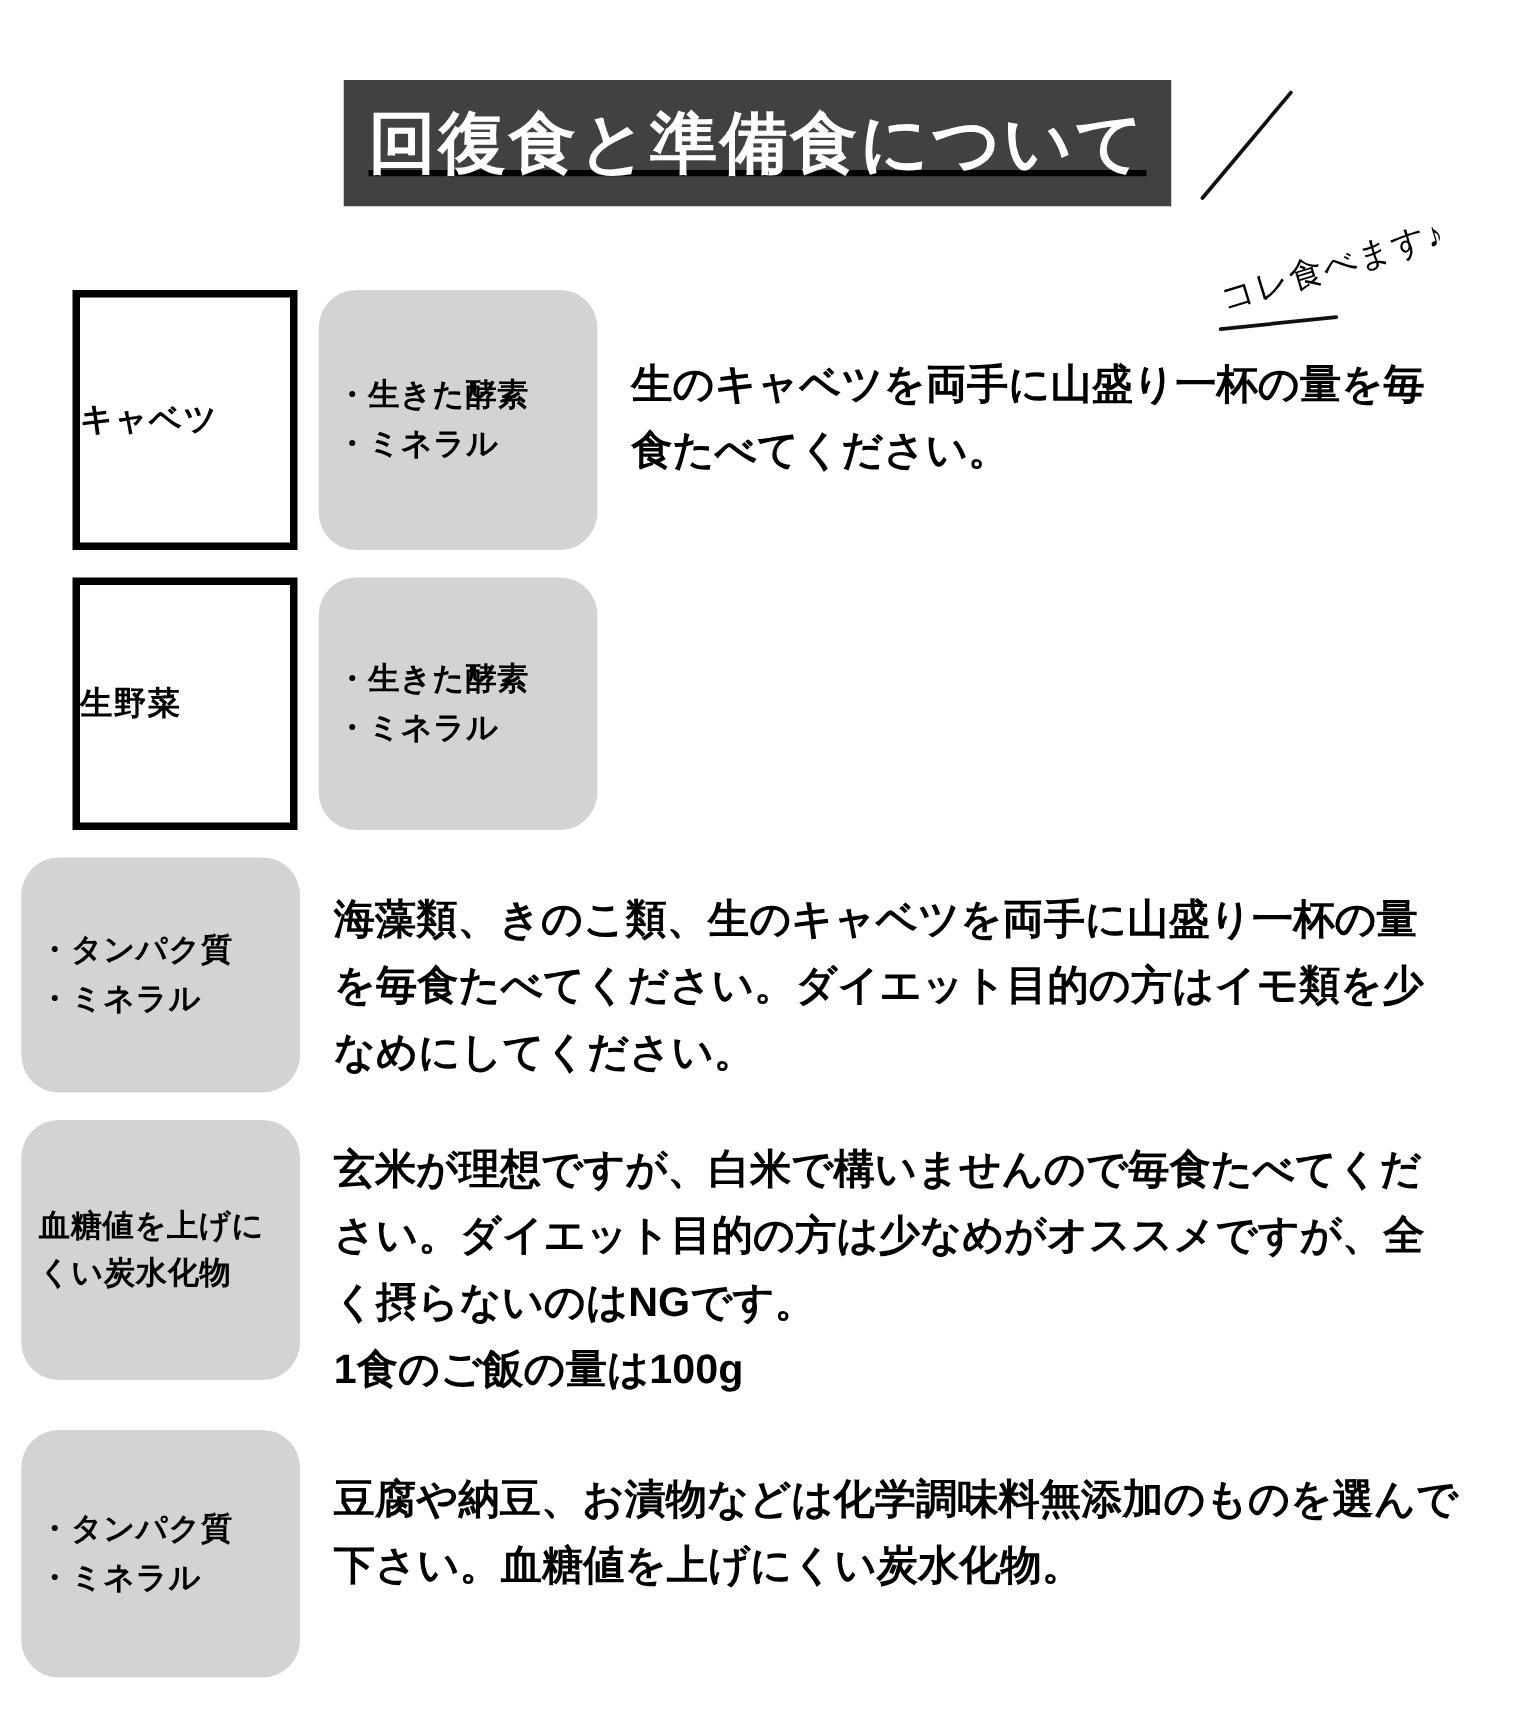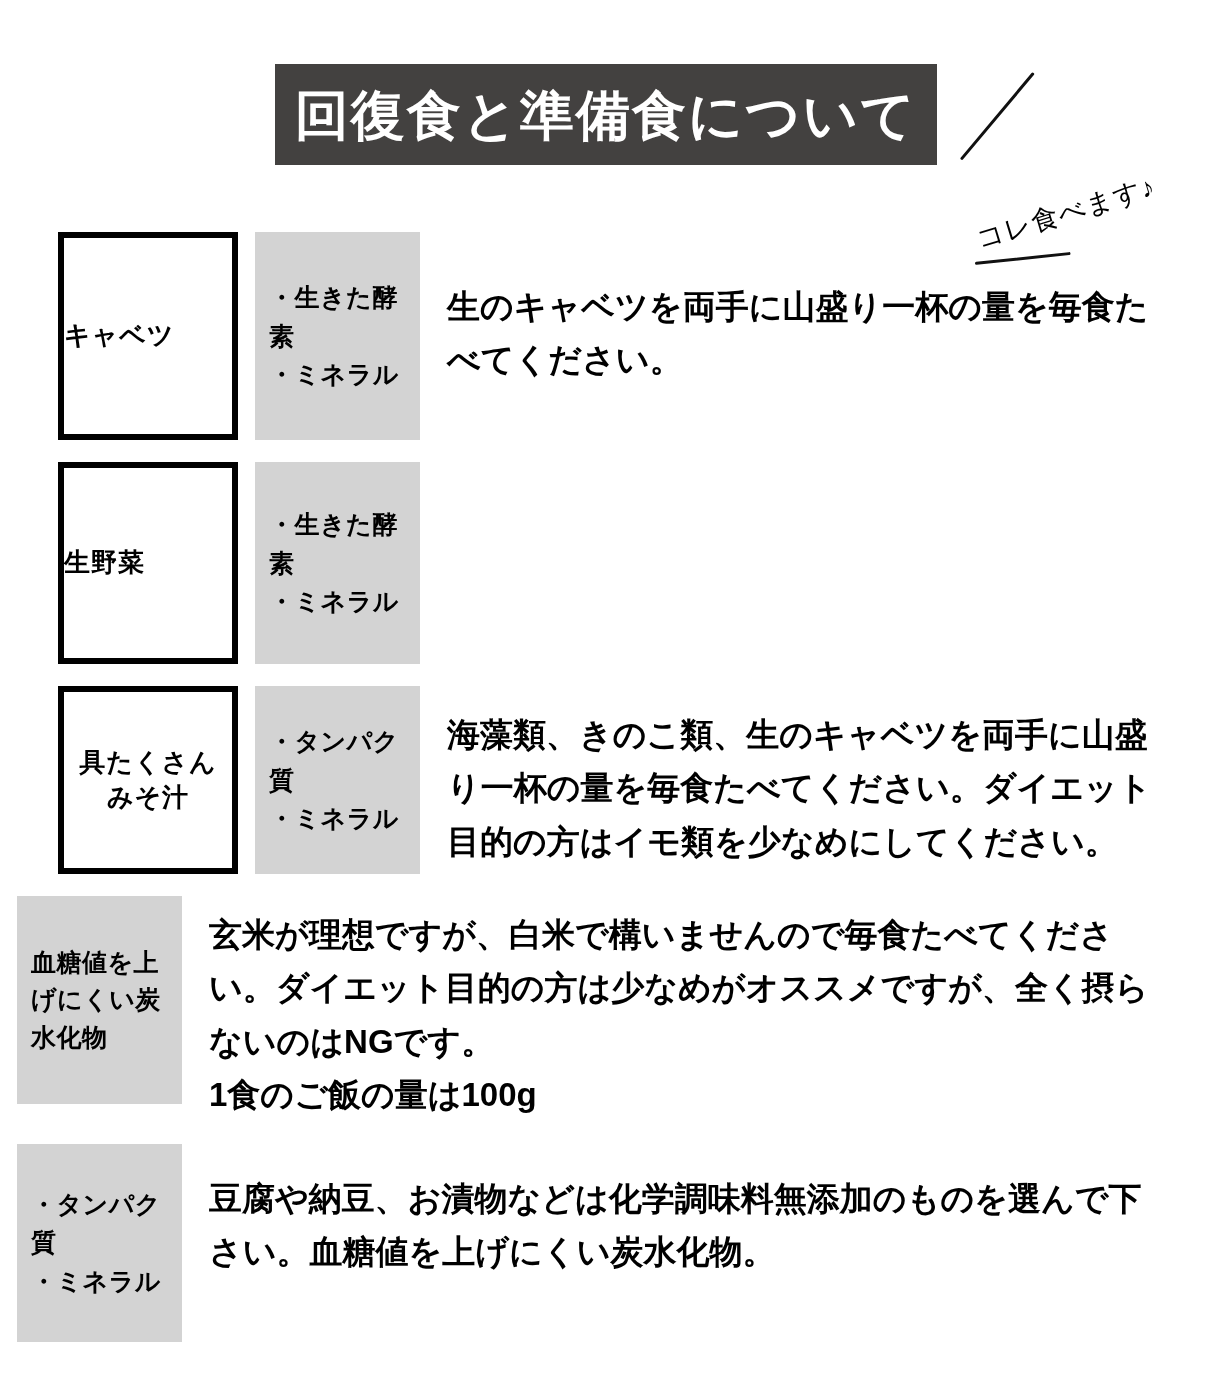--- a/index.html
+++ b/index.html
@@ -21,20 +21,21 @@
   .title-banner {
     position: absolute;
     left: 275px;
     top: 64px;
     width: 662px;
     height: 101px;
     background: #434140;
     display: flex;
     align-items: center;
     justify-content: center;
+    text-decoration: underline;
   }
   .title-banner .title-text {
     color: #ffffff;
     font-size: 54px;
     font-weight: bold;
     letter-spacing: 2px;
     line-height: 1;
     white-space: nowrap;
   }
 
@@ -109,27 +110,28 @@
   }
   .label-box .label-text {
     font-size: 26px;
     font-weight: bold;
     line-height: 1.35;
     letter-spacing: 1px;
   }
 
   .tag-box {
     flex: 0 0 auto;
-    width: 165px;
+    width: 223px;
     margin-left: 17px;
     background: #d3d3d3;
     display: flex;
     align-items: center;
     box-sizing: border-box;
     padding: 8px 10px 8px 14px;
+    border-radius: 30px;
   }
   .tag-box .tag-text {
     font-size: 25px;
     font-weight: bold;
     line-height: 1.55;
     letter-spacing: 0.5px;
     white-space: pre-line;
   }
   .tag-box.tag-wrap .tag-text {
     white-space: normal;
@@ -199,24 +201,20 @@
     <div class="label-box">
       <span class="label-text">生野菜</span>
     </div>
     <div class="tag-box">
       <span class="tag-text">・生きた酵素
 ・ミネラル</span>
     </div>
   </div>
 
   <div class="row row-3">
-    <div class="label-box">
-      <span class="label-text">具たくさん
-みそ汁</span>
-    </div>
     <div class="tag-box">
       <span class="tag-text">・タンパク質
 ・ミネラル</span>
     </div>
     <div class="desc">海藻類、きのこ類、生のキャベツを両手に山盛り一杯の量を毎食たべてください。ダイエット目的の方はイモ類を少なめにしてください。</div>
   </div>
 
   <div class="row row-4">
     <div class="tag-box tag-wrap">
       <span class="tag-text">血糖値を上げにくい炭水化物</span>

